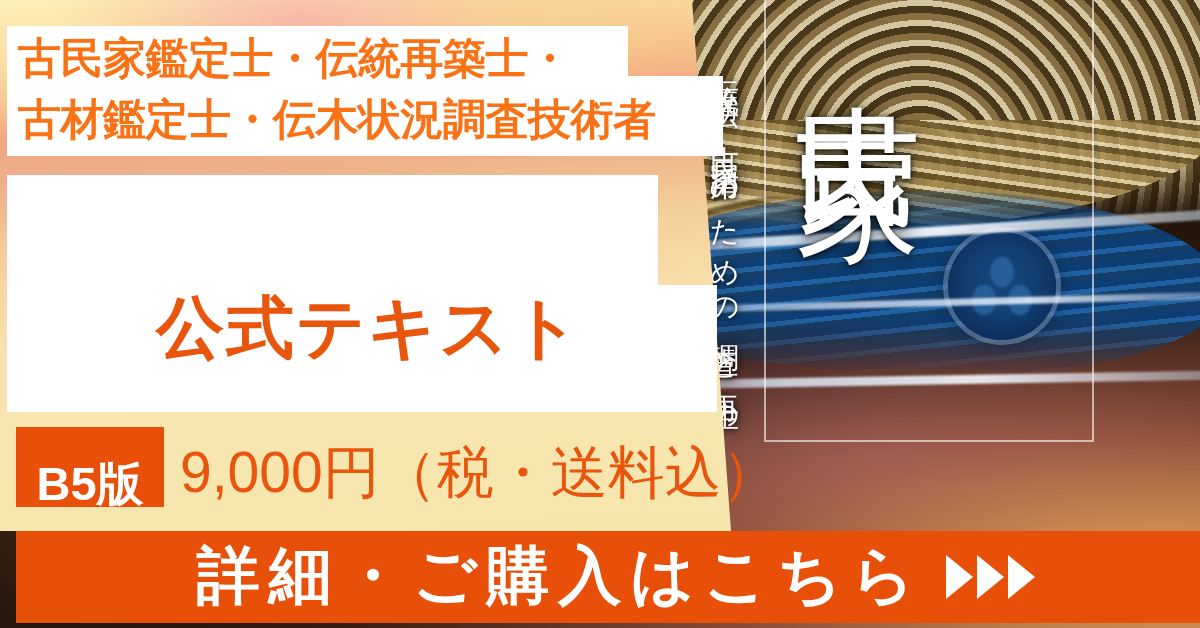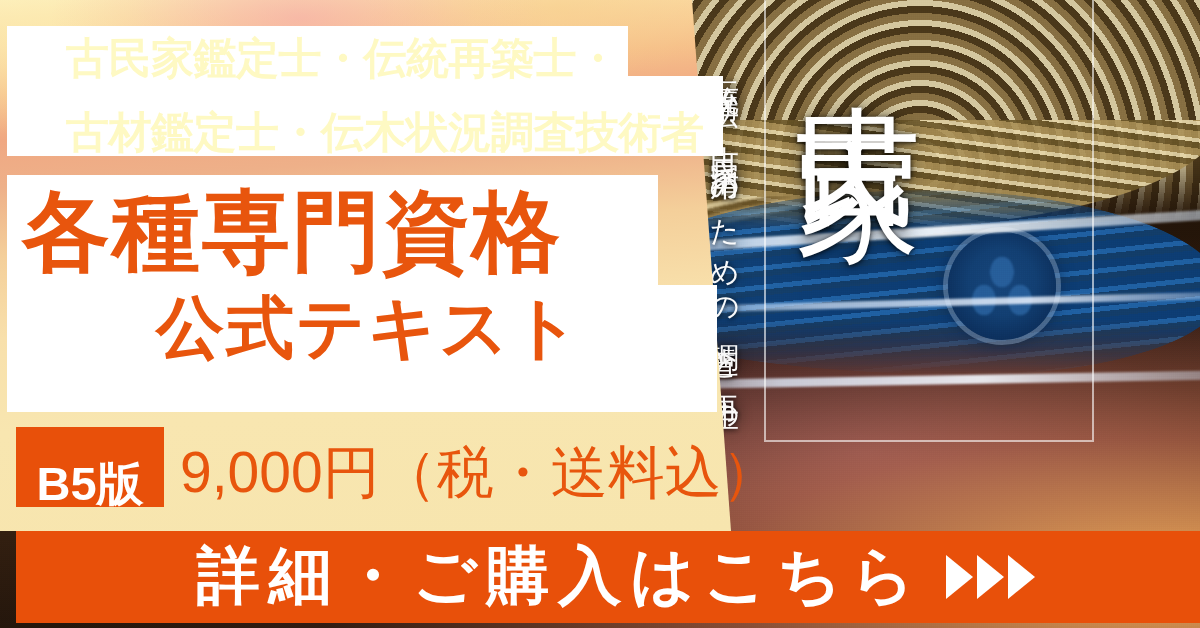--- a/index.html
+++ b/index.html
@@ -177,31 +177,30 @@
     width:621px; height:130px;
     background:#ffffff;
   }
   #card-top-ext{
     position:absolute; left:7px; top:76px;
     width:716px; height:80px;
     background:#ffffff;
   }
   .sub-line{
     position:absolute;
-    color:#fef9c3;
+    color:#f97316;
     font-weight:700;
     font-size:43px;
     line-height:1;
     letter-spacing:-0.5px;
     white-space:nowrap;
     font-family:"Liberation Sans","DejaVu Sans",sans-serif;
-    margin-left:48px;
   }
   #sub-line-1{ left:18px; top:37px; }
-  #sub-line-2{ left:18px; top:111px; }
+  #sub-line-2{ left:18px; top:101px;font-family:Liberation Mono, monospace; }
 
   
   #card-main{
     position:absolute; left:7px; top:175px;
     width:651px; height:118px;
     background:#ffffff;
   }
   #card-main2{
     position:absolute; left:7px; top:285px;
     width:710px; height:127px;
@@ -289,21 +288,20 @@
   <div id="card-top"></div>
   <div id="card-top-ext"></div>
 
   <div class="sub-line" id="sub-line-1">古民家鑑定士・伝統再築士・</div>
 
   <div class="sub-line" id="sub-line-2">古材鑑定士・伝木状況調査技術者</div>
 
   <div id="card-main"></div>
   <div id="card-main2"></div>
 
-  <div class="main-line" id="main-line-1">各種専門資格</div>
 
   <div class="main-line" id="main-line-2">公式テキスト</div>
 
   <div id="badge">
     <span id="badge-label">B5版</span>
   </div>
 
   <div id="price">9,000円（税・送料込）</div>
 
   <div id="cta-bar">

